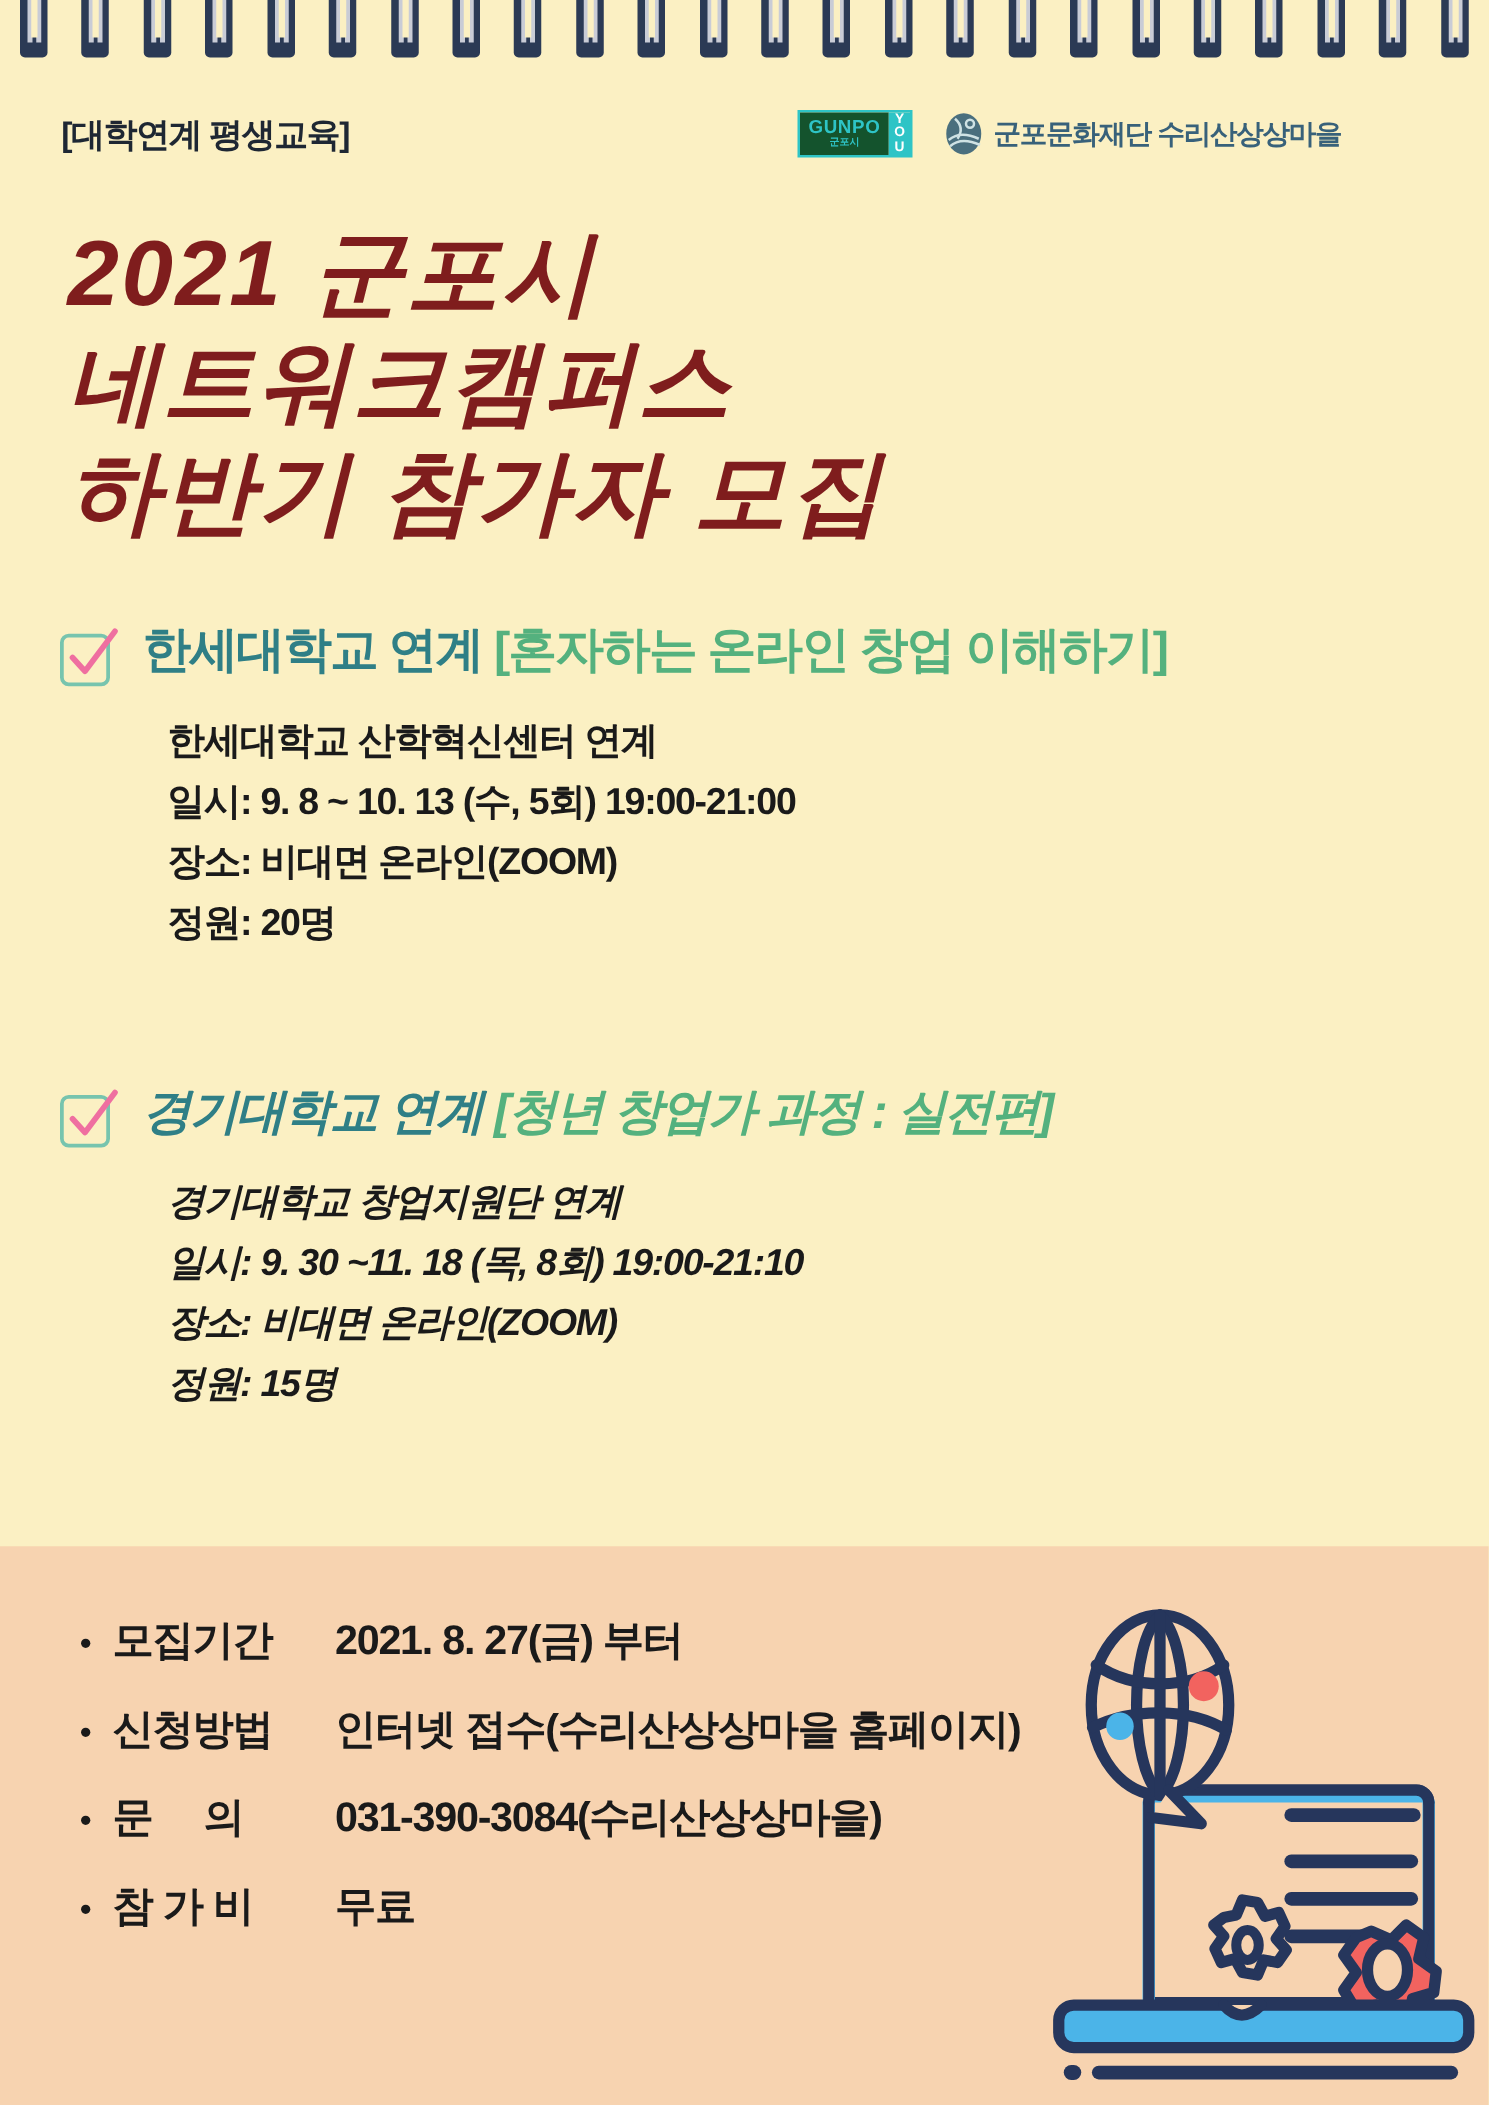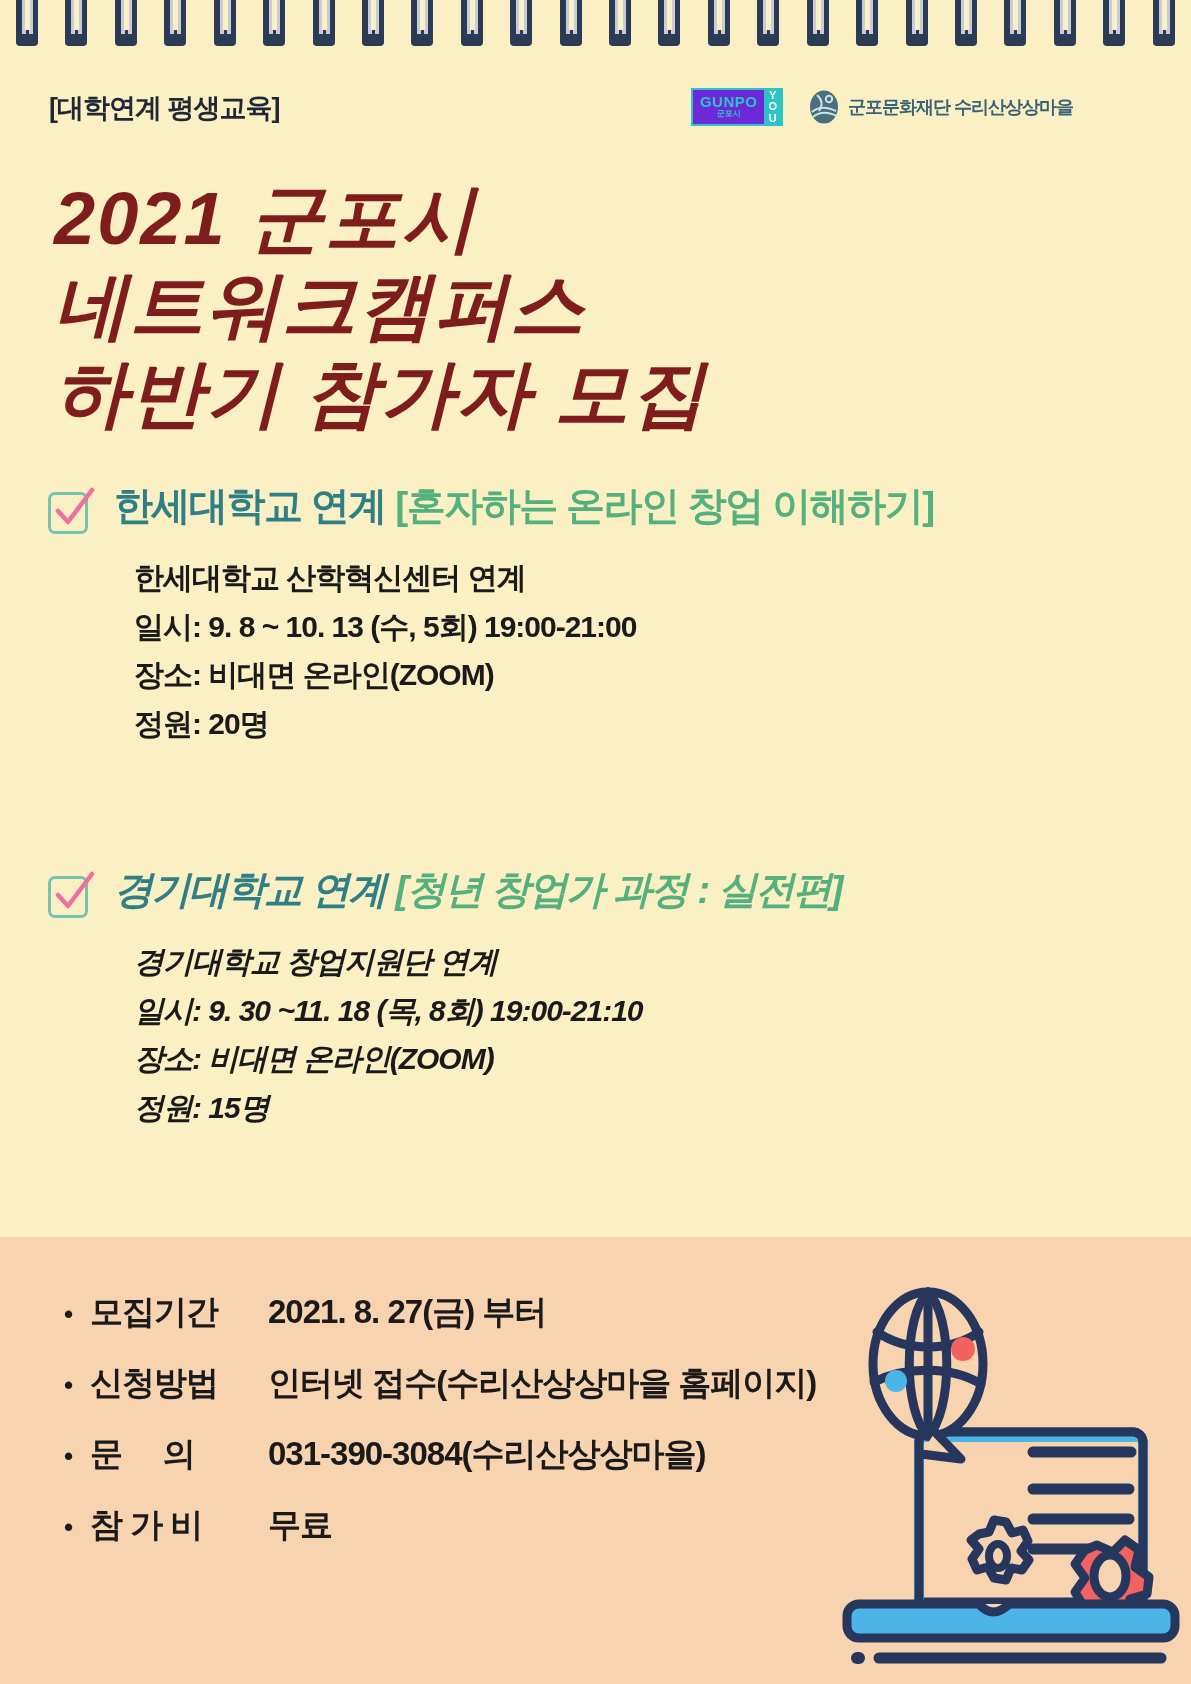--- a/index.html
+++ b/index.html
@@ -19,41 +19,41 @@
   .ring .hl{position:absolute;top:0;left:8px;width:4px;height:34px;background:#c9ccd6;}
   .ring .hl2{position:absolute;top:0;left:15px;width:4px;height:34px;background:#c9ccd6;}
   .ring .notch{position:absolute;top:0;left:11px;width:5px;height:30px;background:#fbf0c3;}
   #kicker{position:absolute;left:49px;top:90px;font-size:27px;font-weight:bold;
           color:#1e2733;letter-spacing:-1px;}
   #logos{position:absolute;right:118px;top:88px;display:flex;align-items:center;gap:26px;}
 
   
   .gunpo{display:flex;align-items:stretch;border:2px solid #2ec4c6;height:38px;box-sizing:border-box;}
   .gunpo .left{display:flex;flex-direction:column;align-items:center;justify-content:center;
-               padding:0 7px;background:#6d28d9;}
+               padding:0 7px;background:#14532d;}
   .gunpo .left .g1{font-size:15px;font-weight:bold;color:#2ec4c6;letter-spacing:.5px;line-height:1;}
   .gunpo .left .g2{font-size:8px;font-weight:bold;color:#2ec4c6;line-height:1.3;}
   .gunpo .right{background:#2ec4c6;color:#fff;font-size:11px;font-weight:bold;
                 display:flex;flex-direction:column;justify-content:center;align-items:center;
                 padding:0 4px;line-height:1.02;}
 
   
   .found{display:flex;align-items:center;gap:9px;}
   .found .mark{width:30px;height:34px;}
-  .found .fname{font-size:18px;font-weight:bold;color:#38617a;letter-spacing:-1px;white-space:nowrap;}
+  .found .fname{font-size:22px;font-weight:bold;color:#38617a;letter-spacing:-1px;white-space:nowrap;}
 
   
   #title{position:absolute;left:54px;top:175px;width:1000px;
          color:#7f1d1d;font-size:74px;font-weight:bold;font-style:italic;
          line-height:1.18;letter-spacing:2px;}
   #title div{white-space:nowrap;}
 
   
   .course{position:absolute;left:46px;width:1100px;}
-  #course1{top:484px;}
+  #course1{top:499px;}
   #course2{top:868px;font-style:italic;}
 
   .chead{display:flex;align-items:flex-start;gap:22px;}
   .cbox{flex:0 0 auto;width:46px;height:46px;position:relative;margin-top:4px;}
   .cbox .sq{position:absolute;left:2px;top:4px;width:40px;height:42px;
             border:3px solid #77c4ae;border-radius:7px;box-sizing:border-box;}
   .cbox .tick{position:absolute;left:4px;top:-4px;width:48px;height:48px;}
   .ctitle{font-size:39px;font-weight:bold;letter-spacing:-1.5px;line-height:1;
           padding-top:2px;white-space:nowrap;}
   .ctitle .uni{color:#2f7f86;}

